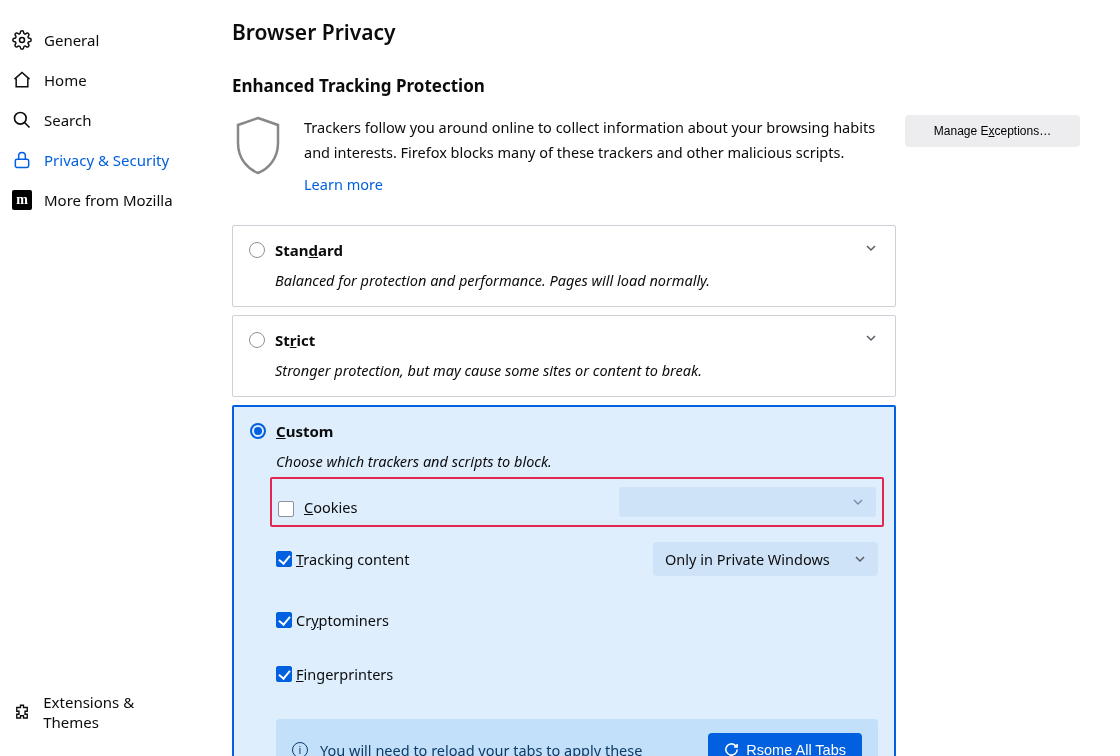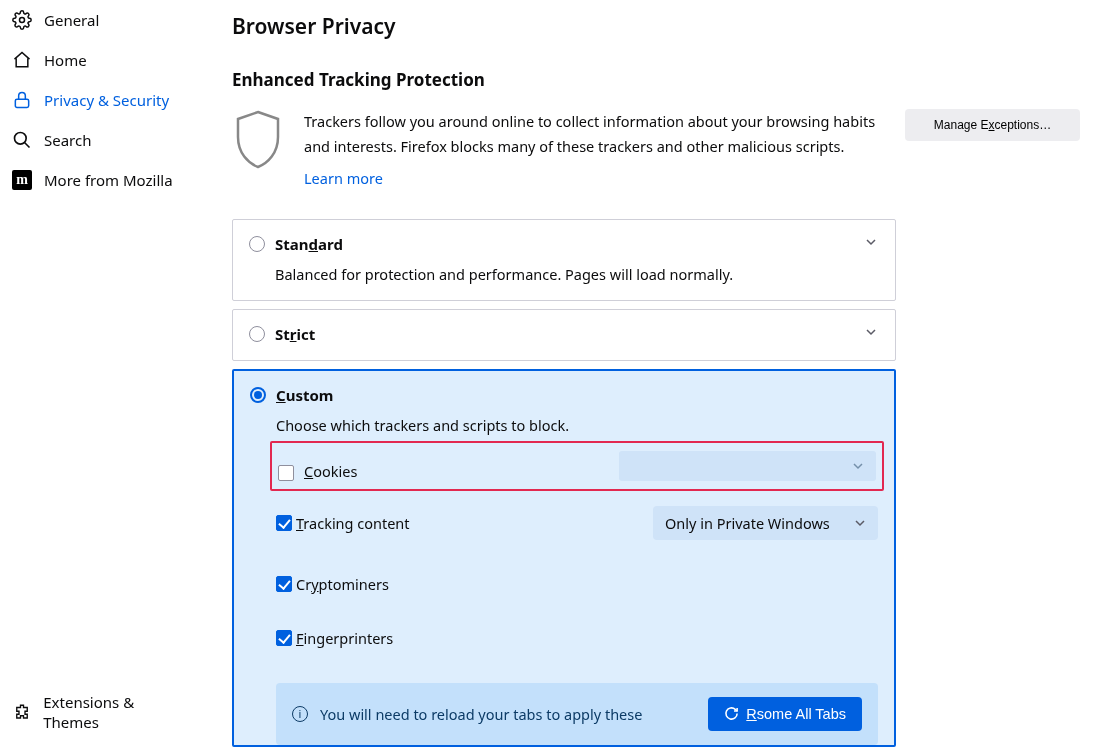--- a/index.html
+++ b/index.html
@@ -11,21 +11,21 @@
       width: 1120px;
       height: 756px;
       overflow: hidden;
       display: flex;
     }
     .sidebar {
       width: 200px;
       flex-shrink: 0;
       display: flex;
       flex-direction: column;
-      padding-top: 0;
+      padding-top: 20px;
       justify-content: flex-end;
     }
     .sidebar-main { flex: 1; }
     .sidebar-item {
       display: flex;
       align-items: center;
       padding: 10px 12px;
       cursor: pointer;
       gap: 12px;
       font-size: 15px;
@@ -38,21 +38,21 @@
       justify-content: center;
       color: #0c0c0d;
     }
     .sidebar-item.selected { color: #0060df; }
     .sidebar-item.selected .icon { color: #0060df; }
     .sidebar-bottom {
       padding-bottom: 14px;
     }
     .content {
       flex: 1;
-      padding: 12px 40px 0 32px;
+      padding: 18px 40px 0 32px;
       overflow-y: hidden;
     }
     .page-title {
       font-size: 21px;
       font-weight: 600;
       margin-bottom: 28px;
     }
     .section-title {
       font-size: 17px;
       font-weight: 700;
@@ -116,20 +116,21 @@
       background: #0060df;
       border-radius: 50%;
       top: 2px; left: 2px;
     }
     .option-title { font-weight: 700; font-size: 15px; }
     .option-desc {
       margin-left: 26px;
       margin-top: 10px;
       font-size: 14.5px;
       color: #0c0c0d;
+      font-style: italic;
     }
     .chevron {
       position: absolute;
       right: 18px;
       top: 16px;
       color: #5b5b66;
     }
     .option-card.custom {
       border: 2px solid #0060df;
       background: #deeefd;
@@ -261,37 +262,37 @@
     </div>
     <div class="sidebar-item">
       <span class="icon">
         <svg width="20" height="20" viewBox="0 0 24 24" fill="none" stroke="currentColor" stroke-width="1.8">
           <path d="M3 11l9-8 9 8"></path>
             <path d="M5 10v10h14V10"></path>
         </svg>
       </span>
       <span>Home</span>
     </div>
+    <div class="sidebar-item">
+      <span class="icon">
+        <svg width="20" height="20" viewBox="0 0 24 24" fill="none" stroke="currentColor" stroke-width="2">
+          <circle cx="10" cy="10" r="7"></circle>
+            <line x1="21" y1="21" x2="15" y2="15"></line>
+        </svg>
+      </span>
+      <span>Search</span>
+    </div>
     <div class="sidebar-item selected">
       <span class="icon">
         <svg width="20" height="20" viewBox="0 0 24 24" fill="none" stroke="currentColor" stroke-width="1.8">
           <rect x="4" y="11" width="16" height="10" rx="2"></rect>
           <path d="M8 11V7a4 4 0 0 1 8 0v4"></path>
         </svg>
       </span>
       <span>Privacy &amp; Security</span>
-    </div>
-    <div class="sidebar-item">
-      <span class="icon">
-        <svg width="20" height="20" viewBox="0 0 24 24" fill="none" stroke="currentColor" stroke-width="2">
-          <circle cx="10" cy="10" r="7"></circle>
-            <line x1="21" y1="21" x2="15" y2="15"></line>
-        </svg>
-      </span>
-      <span>Search</span>
     </div>
     <div class="sidebar-item">
       <span class="icon">
         <span class="m-icon">m</span>
       </span>
       <span>More from Mozilla</span>
     </div>
   </div>
   <div class="sidebar-bottom">
     <div class="sidebar-item">
@@ -342,20 +343,21 @@
     <div class="option-card">
       <div class="option-header">
         <span class="radio"></span>
         <span class="option-title"><span>St</span><span class="u">r</span><span>ict</span></span>
       </div>
       <span class="chevron">
         <svg width="12" height="12" viewBox="0 0 12 12" fill="none" stroke="currentColor" stroke-width="1.5">
             <path d="M2 4l4 4 4-4"></path>
           </svg>
       </span>
+      <div class="option-desc">Stronger protection, but may cause some sites or content to break.</div>
     </div>
 
     <div class="option-card custom">
       <div class="option-header">
         <span class="radio checked"></span>
         <span class="option-title"><span class="u">C</span><span>ustom</span></span>
       </div>
       <div class="option-desc">Choose which trackers and scripts to block.</div>
 
       <div class="custom-body">

